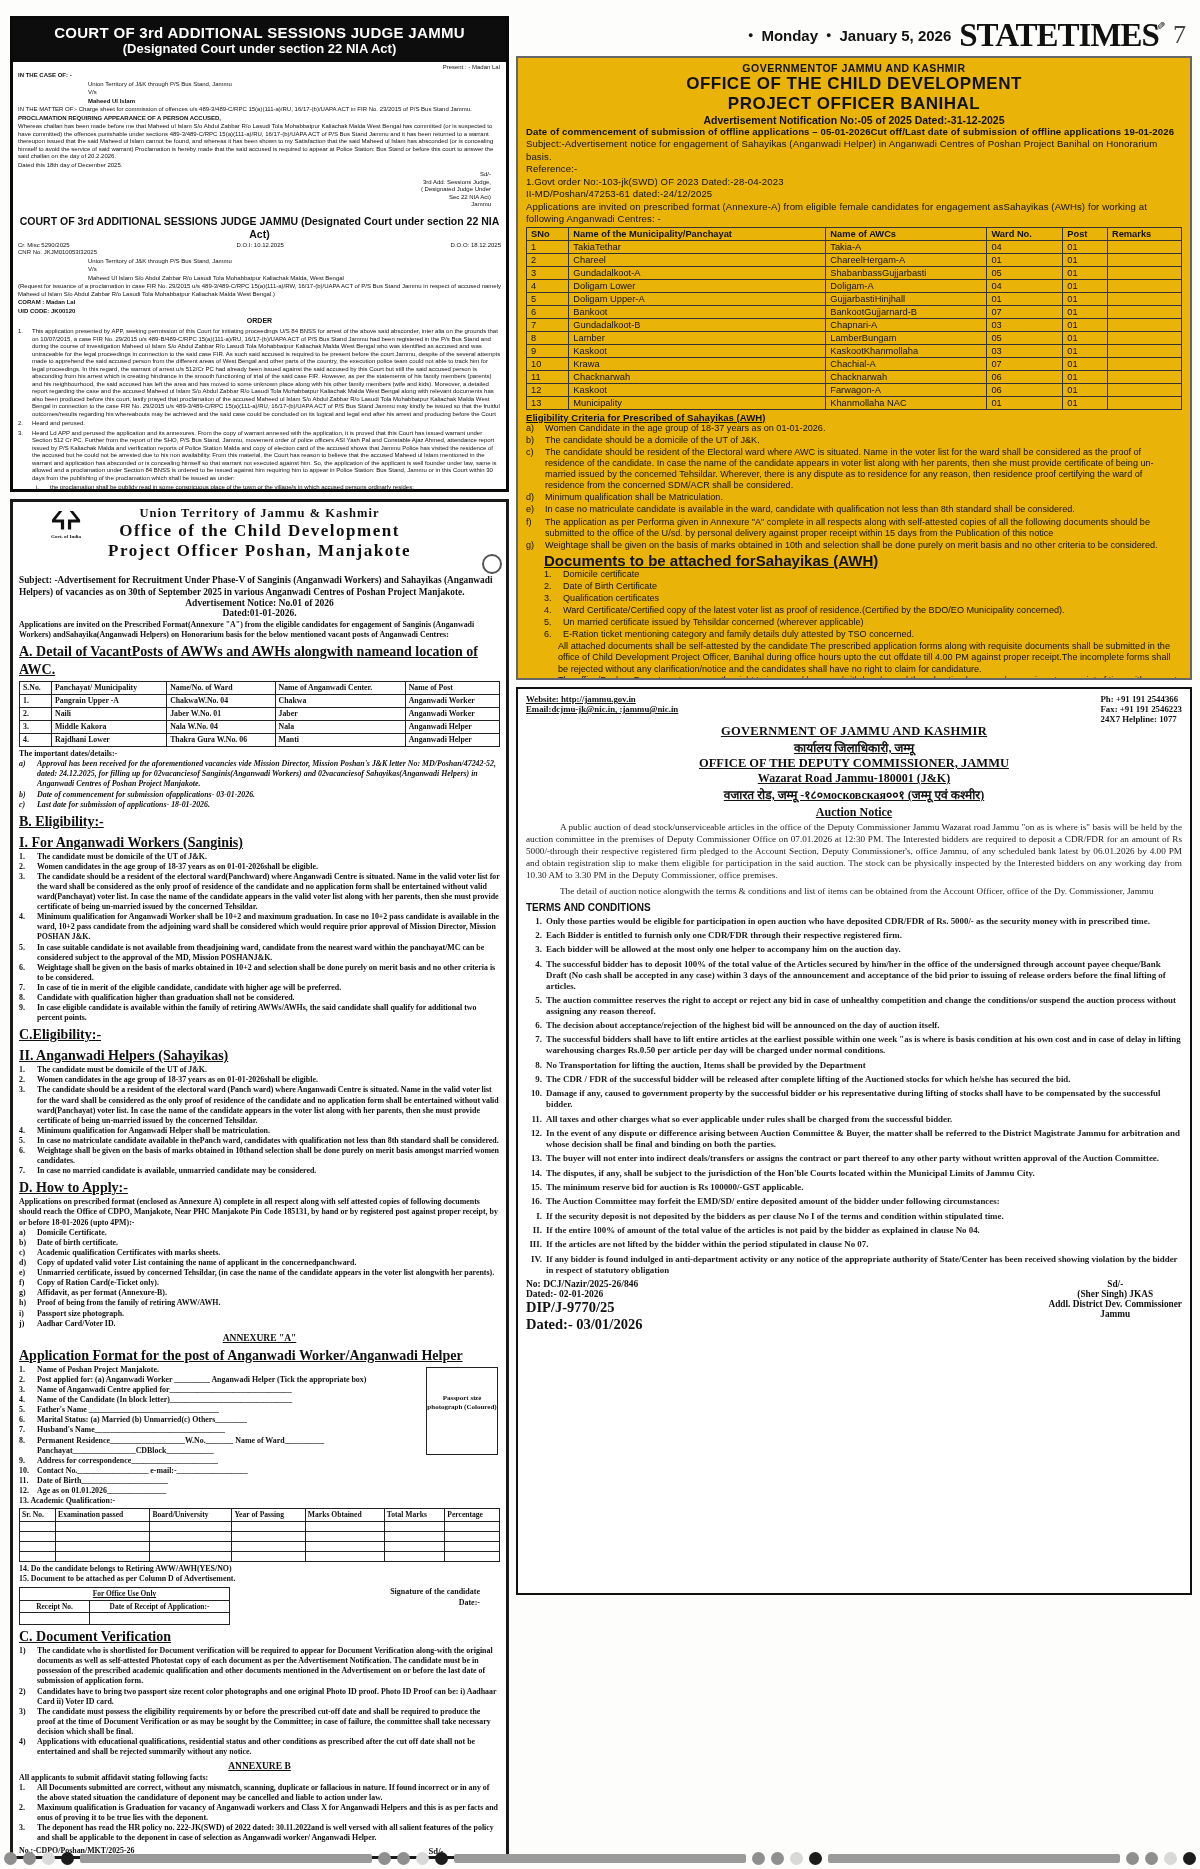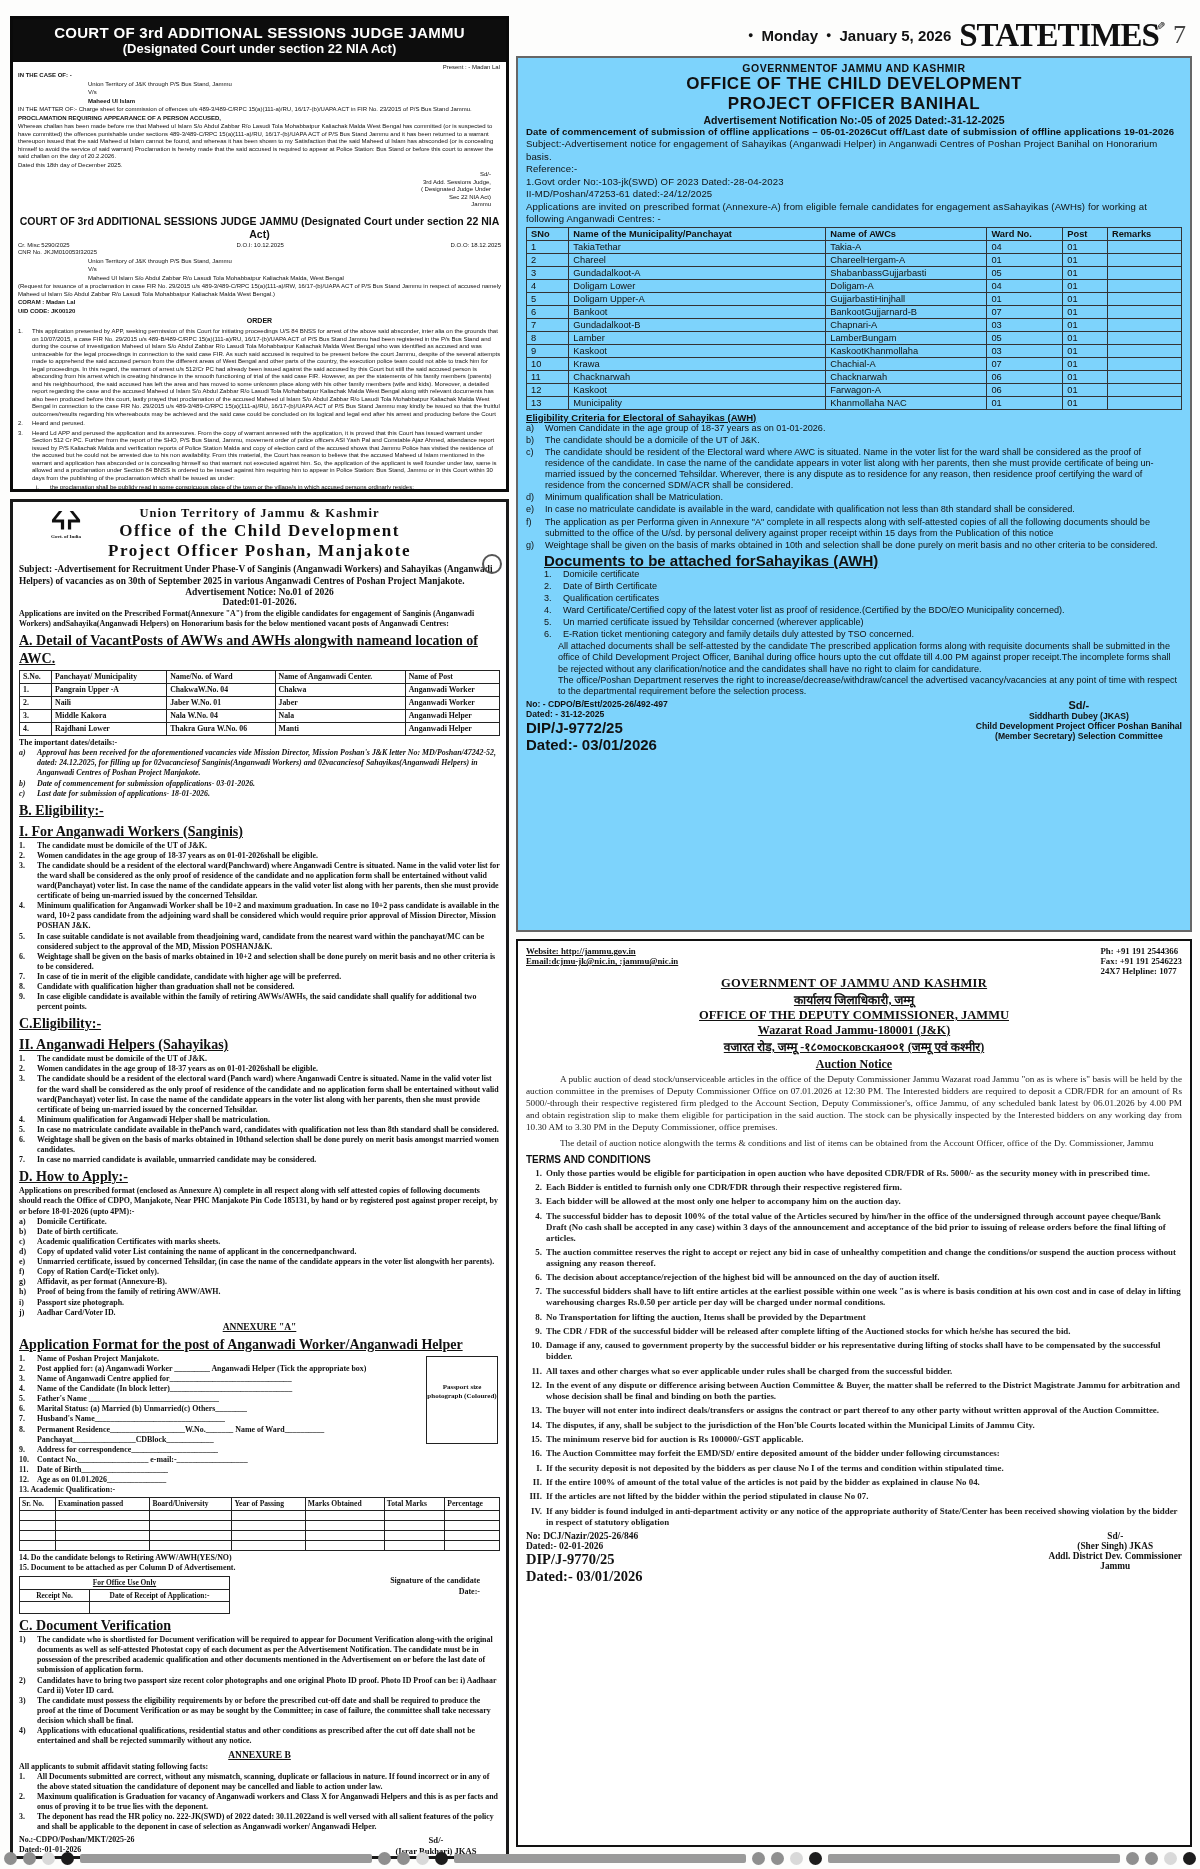--- a/index.html
+++ b/index.html
@@ -28,21 +28,21 @@
   
   .mkt-box { border:3px solid #1a1a1a; margin-top:7px; height:1360px; overflow:hidden;
              font-family:"Liberation Serif", serif; font-weight:bold; padding:4px 6px; background:#fff; }
   .mkt-head { position:relative; text-align:center; }
   .emblem { position:absolute; left:28px; top:2px; width:38px; height:44px; text-align:center; }
   .emblem .lion { font-size:24px; line-height:26px; }
   .emblem .cap { font-size:5px; line-height:1; }
   .mkt-logo2 { position:absolute; right:-2px; top:48px; width:20px; height:20px; border:2px solid #555; border-radius:50%; }
   .mkt-head .l1 { font-size:12.5px; letter-spacing:1px; }
   .mkt-head .l2, .mkt-head .l3 { font-size:17px; letter-spacing:1.5px; }
-  .mkt-sub { font-size:9.3px; line-height:1.25; margin-top:3px; }
+  .mkt-sub { font-size:9.3px; line-height:1.25; margin-top:14px; }
   .mkt-center { text-align:center; font-size:9.5px; }
   .mkt-body { font-size:7.9px; line-height:1.28; margin-top:2px; }
   .mkt-body .sec-h { text-decoration:underline; font-size:14px; margin-top:3px; }
   .mkt-tbl { width:100%; border-collapse:collapse; margin:2px 0; }
   .mkt-tbl th, .mkt-tbl td { border:1px solid #222; font-size:7.8px; padding:1px 3px; text-align:left; }
   .ital { font-style:italic; }
   .li2 { display:flex; gap:4px; }
   .li2 .lbl { min-width:14px; }
   .photo-box { float:right; width:72px; height:88px; border:1.5px solid #222; font-size:7px; text-align:center;
                padding-top:26px; margin:2px 2px 4px 6px; font-weight:bold; }
@@ -59,21 +59,21 @@
 
   
   .masthead { display:flex; justify-content:flex-end; align-items:center; gap:8px; height:42px; padding-right:6px; }
   .mh-date { font-size:15px; font-weight:bold; font-family:"Liberation Sans", sans-serif; }
   .mh-dot { font-size:9px; }
   .mh-logo { font-family:"Liberation Serif", serif; font-weight:bold; font-size:33px; letter-spacing:-1px; line-height:1; }
   .mh-pen { font-size:12px; transform:rotate(90deg); display:inline-block; margin-left:-12px; margin-bottom:18px; }
   .mh-page { font-family:"Liberation Serif", serif; font-size:26px; color:#444; }
 
   
-  .banihal-box { border:2px solid #666; height:876px; overflow:hidden; padding:4px 8px; background:#7dd3fc; }
+  .banihal-box { border:2px solid #666; height:624px; overflow:hidden; padding:4px 8px; background:#eab308; }
   .bh-center { text-align:center; font-weight:bold; }
   .bh-gov { font-size:10.5px; letter-spacing:.5px; }
   .bh-office { font-size:17px; letter-spacing:.5px; }
   .bh-adv { font-size:10.5px; }
   .bh-body { font-size:9.6px; line-height:1.3; letter-spacing:.1px; }
   .bh-tbl { width:100%; border-collapse:collapse; margin:1px 0 2px; }
   .bh-tbl th, .bh-tbl td { border:1px solid #333; font-size:9.3px; padding:1px 4px; text-align:left; vertical-align:top; }
   .bh-elig-h { font-weight:bold; text-decoration:underline; font-size:9.6px; }
   .bh-li { display:flex; gap:5px; font-size:9.1px; line-height:1.22; margin-bottom:1px; }
   .bh-li .lbl { min-width:14px; }
@@ -763,21 +763,21 @@
             <tr>
               <td>13</td>
               <td>Municipality</td>
               <td>Khanmollaha NAC</td>
               <td>01</td>
               <td>01</td>
               <td></td>
             </tr>
           </tbody>
       </table>
-      <div class="bh-elig-h">Eligibility Criteria for Electoral of Sahayikas (AWH)</div>
+      <div class="bh-elig-h">Eligibility Criteria for Prescribed of Sahayikas (AWH)</div>
       <div>
 
           <div class="bh-li">
             <span class="lbl">a)</span>
             <span>Women Candidate in the age group of 18-37 years as on 01-01-2026.</span>
           </div>
 
           <div class="bh-li">
             <span class="lbl">b)</span>
             <span>The candidate should be a domicile of the UT of J&amp;K.</span>

